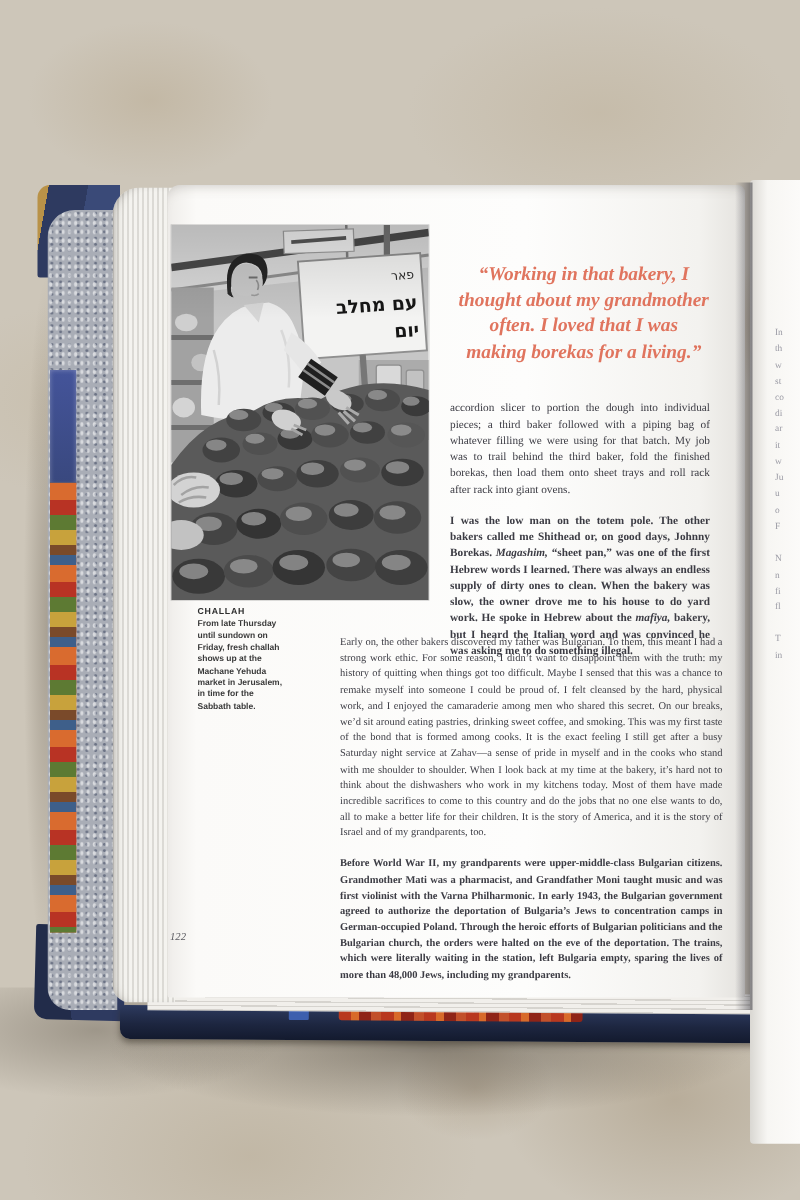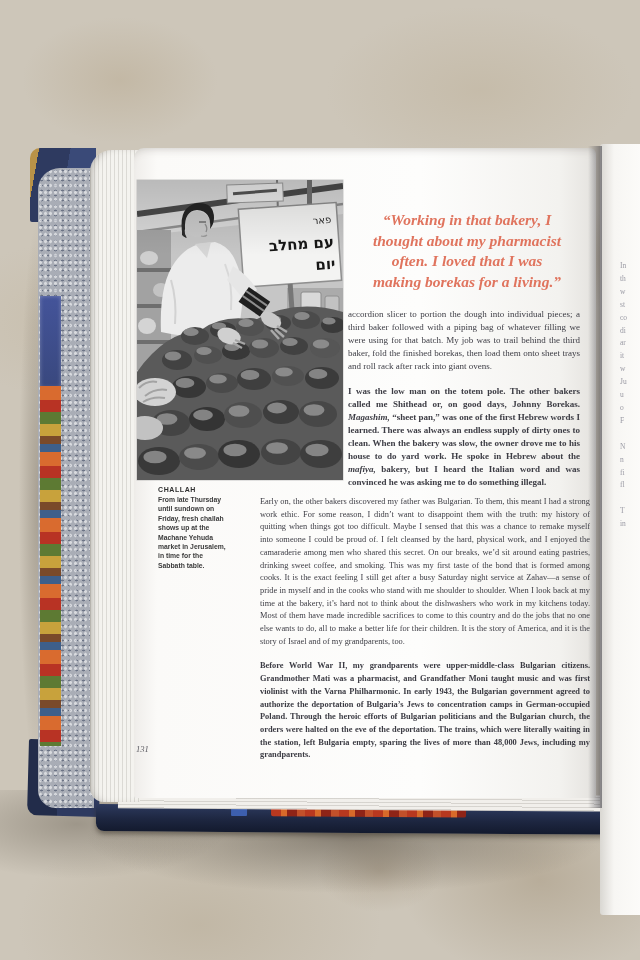--- a/index.html
+++ b/index.html
@@ -115,21 +115,21 @@
   }
   
   .photo{left:3px;top:32px;width:206px;height:300px;margin:0;box-shadow:0 0 0 .5px rgba(120,120,120,.4);}
   .pull-quote{
     left:204px;top:62px;width:258px;
     text-align:center;white-space:pre-line;
     font-family:"Liberation Serif",serif;font-style:italic;font-weight:600;
     font-size:15.5px;line-height:20.5px;color:#e0745e;
   }
   .col{color:#3c3c44;text-align:justify;}
-  .col p{margin:0;}
+  .col p{margin:12px;}
   .col p + p{margin-top:12px;font-weight:bold;}
   .col1{left:214px;top:160px;width:232px;font-size:9px;line-height:13px;}
   .col2{left:126px;top:348px;width:330px;font-size:8.4px;line-height:12.7px;}
   .col i{font-style:italic;}
   .caption{left:24px;top:338px;width:102px;font-family:"Liberation Sans",sans-serif;color:#2e2e2e;}
   .caption-title{font-size:7px;font-weight:bold;letter-spacing:.6px;margin-bottom:2px;}
   .caption-body{font-size:6.8px;font-weight:bold;line-height:9.4px;white-space:pre-line;color:#3a3a3a;}
   .page-number{left:2px;top:596px;font-size:8.5px;font-style:italic;color:#5a5a60;}
 </style>
 </head>
@@ -275,21 +275,21 @@
           <ellipse cx="134" cy="140" rx="11" ry="7" fill="#c9c9c9" transform="rotate(30 134 140)"></ellipse>
           <path d="M140 146 L150 152 M138 149 L147 157 M134 150 L142 159" stroke="#a9a9a9" stroke-width="2.5" fill="none"></path>
           <ellipse cx="92" cy="156" rx="12" ry="8" fill="#d0d0d0" transform="rotate(18 92 156)"></ellipse>
           <path d="M98 160 L108 164 M96 163 L105 168" stroke="#a5a5a5" stroke-width="2.2" fill="none"></path>
         </g>
         <rect width="206" height="300" fill="url(#pvig)"></rect>
       </svg>
     </figure>
 
     <div class="abs pull-quote">“Working in that bakery, I
-thought about my pharmacist
+thought about my grandmother
 often. I loved that I was
 making borekas for a living.”</div>
 
     <div class="abs col col1">
       <p><span>accordion slicer to portion the dough into individual pieces; a third baker followed with a piping bag of whatever filling we were using for that batch. My job was to trail behind the third baker, fold the finished borekas, then load them onto sheet trays and roll rack after rack into giant ovens.</span></p>
       <p><span>I was the low man on the totem pole. The other bakers called me Shithead or, on good days, Johnny Borekas. </span><i>Magashim,</i><span> “sheet pan,” was one of the first Hebrew words I learned. There was always an endless supply of dirty ones to clean. When the bakery was slow, the owner drove me to his house to do yard work. He spoke in Hebrew about the </span><i>mafiya,</i><span> bakery, but I heard the Italian word and was convinced he was asking me to do something illegal.</span></p>
     </div>
 
     <div class="abs caption">
       <div class="caption-title">CHALLAH</div>
@@ -301,21 +301,21 @@
 market in Jerusalem,
 in time for the
 Sabbath table.</div>
     </div>
 
     <div class="abs col col2">
       <p><span>Early on, the other bakers discovered my father was Bulgarian. To them, this meant I had a strong work ethic. For some reason, I didn’t want to disappoint them with the truth: my history of quitting when things got too difficult. Maybe I sensed that this was a chance to remake myself into someone I could be proud of. I felt cleansed by the hard, physical work, and I enjoyed the camaraderie among men who shared this secret. On our breaks, we’d sit around eating pastries, drinking sweet coffee, and smoking. This was my first taste of the bond that is formed among cooks. It is the exact feeling I still get after a busy Saturday night service at Zahav—a sense of pride in myself and in the cooks who stand with me shoulder to shoulder. When I look back at my time at the bakery, it’s hard not to think about the dishwashers who work in my kitchens today. Most of them have made incredible sacrifices to come to this country and do the jobs that no one else wants to do, all to make a better life for their children. It is the story of America, and it is the story of Israel and of my grandparents, too.</span></p>
       <p><span>Before World War II, my grandparents were upper-middle-class Bulgarian citizens. Grandmother Mati was a pharmacist, and Grandfather Moni taught music and was first violinist with the Varna Philharmonic. In early 1943, the Bulgarian government agreed to authorize the deportation of Bulgaria’s Jews to concentration camps in German-occupied Poland. Through the heroic efforts of Bulgarian politicians and the Bulgarian church, the orders were halted on the eve of the deportation. The trains, which were literally waiting in the station, left Bulgaria empty, sparing the lives of more than 48,000 Jews, including my grandparents.</span></p>
     </div>
 
-    <div class="abs page-number">131</div>
+    <div class="abs page-number">122</div>
   </div>
 
   <div class="abs gutter"></div>
 
   <div class="abs right-page">
     <div class="abs right-fragments">In
 th
 w
 st
 co

